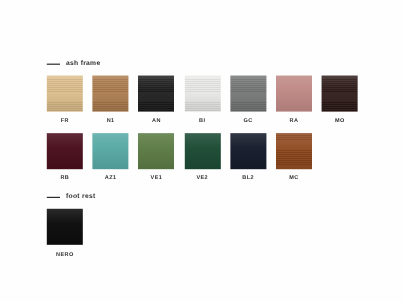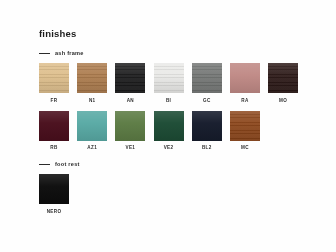--- a/index.html
+++ b/index.html
@@ -100,21 +100,20 @@
     color: #2e2e2e;
     text-align: center;
     white-space: nowrap;
   }
 </style>
 </head>
 <body style="background: rgb(254, 254, 254);">
 
 <div class="page">
 
-  <div class="page-title">finishes</div>
 
   <div class="section" style="top:49px;">
     <div class="section-head">
       <span class="section-rule"></span>
       <span class="section-label">ash frame</span>
     </div>
 
     <div class="swatch-row">
       <div class="swatch-cell">
         <div class="swatch" style="background: rgb(221, 189, 138);">

